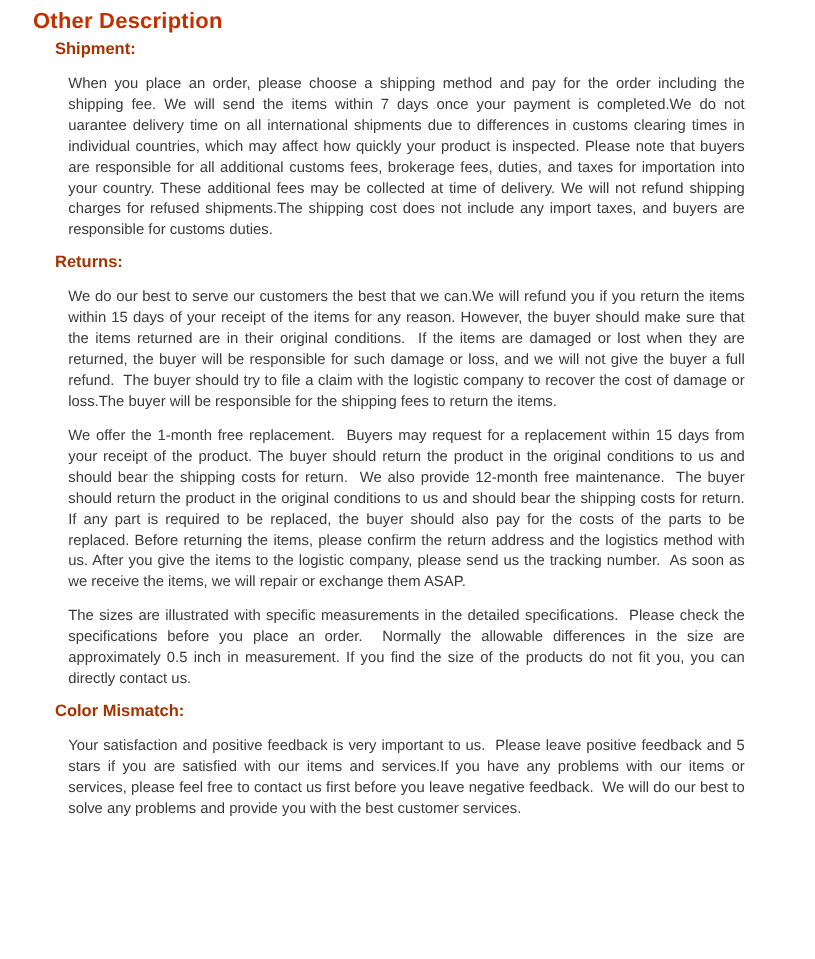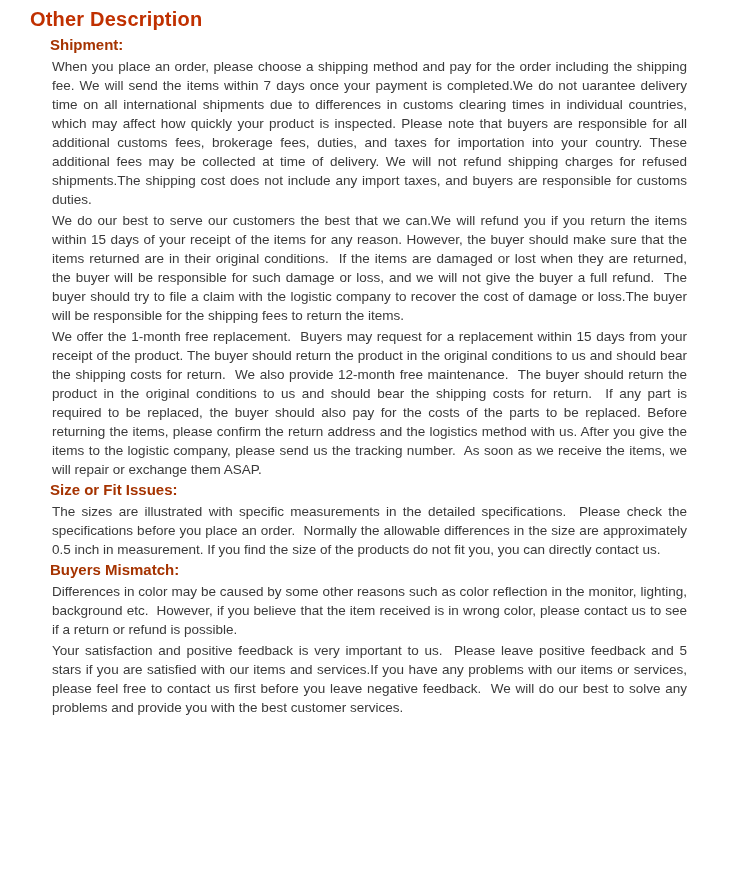--- a/index.html
+++ b/index.html
@@ -34,53 +34,52 @@
     margin: 0 0 3px 0;
     font-size: 15px;
     line-height: 18px;
     font-weight: bold;
     color: var(--heading, #a53300);
   }
   .section:first-of-type .section-heading {
     margin-top: 4px;
   }
   .section-body {
-    margin: 2px;
+    margin: 12px;
     font-size: 13.5px;
     line-height: 19px;
     color: var(--body, #3a3a3a);
     text-align: justify;
     white-space: pre-wrap;
   }
 </style>
 </head>
 <body>
 
 <div class="page">
   <h1 class="page-title">Other Description</h1>
 
   <section class="section">
     <h2 class="section-heading">Shipment:</h2>
     <p class="section-body">When you place an order, please choose a shipping method and pay for the order including the shipping fee. We will send the items within 7 days once your payment is completed.We do not uarantee delivery time on all international shipments due to differences in customs clearing times in individual countries, which may affect how quickly your product is inspected. Please note that buyers are responsible for all additional customs fees, brokerage fees, duties, and taxes for importation into your country. These additional fees may be collected at time of delivery. We will not refund shipping charges for refused shipments.The shipping cost does not include any import taxes, and buyers are responsible for customs duties.</p>
   </section>
 
   <section class="section">
+    <h2 class="section-heading">Returns:</h2>
     <p class="section-body">We do our best to serve our customers the best that we can.We will refund you if you return the items within 15 days of your receipt of the items for any reason. However, the buyer should make sure that the items returned are in their original conditions.  If the items are damaged or lost when they are returned, the buyer will be responsible for such damage or loss, and we will not give the buyer a full refund.  The buyer should try to file a claim with the logistic company to recover the cost of damage or loss.The buyer will be responsible for the shipping fees to return the items.</p>
   </section>
 
   <section class="section">
     <p class="section-body">We offer the 1-month free replacement.  Buyers may request for a replacement within 15 days from your receipt of the product. The buyer should return the product in the original conditions to us and should bear the shipping costs for return.  We also provide 12-month free maintenance.  The buyer should return the product in the original conditions to us and should bear the shipping costs for return.  If any part is required to be replaced, the buyer should also pay for the costs of the parts to be replaced. Before returning the items, please confirm the return address and the logistics method with us. After you give the items to the logistic company, please send us the tracking number.  As soon as we receive the items, we will repair or exchange them ASAP.</p>
   </section>
 
   <section class="section">
-    <h2 class="section-heading">Size or Fit Issues:</h2>
     <p class="section-body">The sizes are illustrated with specific measurements in the detailed specifications.  Please check the specifications before you place an order.  Normally the allowable differences in the size are approximately 0.5 inch in measurement. If you find the size of the products do not fit you, you can directly contact us.</p>
   </section>
 
   <section class="section">
-    <h2 class="section-heading">Buyers Mismatch:</h2>
-    <p class="section-body">Differences in color may be caused by some other reasons such as color reflection in the monitor, lighting, background etc.  However, if you believe that the item received is in wrong color, please contact us to see if a return or refund is possible.</p>
+    <h2 class="section-heading">Color Mismatch:</h2>
   </section>
 
   <section class="section">
     <p class="section-body">Your satisfaction and positive feedback is very important to us.  Please leave positive feedback and 5 stars if you are satisfied with our items and services.If you have any problems with our items or services, please feel free to contact us first before you leave negative feedback.  We will do our best to solve any problems and provide you with the best customer services.</p>
   </section>
 </div>
 
 </body></html>

